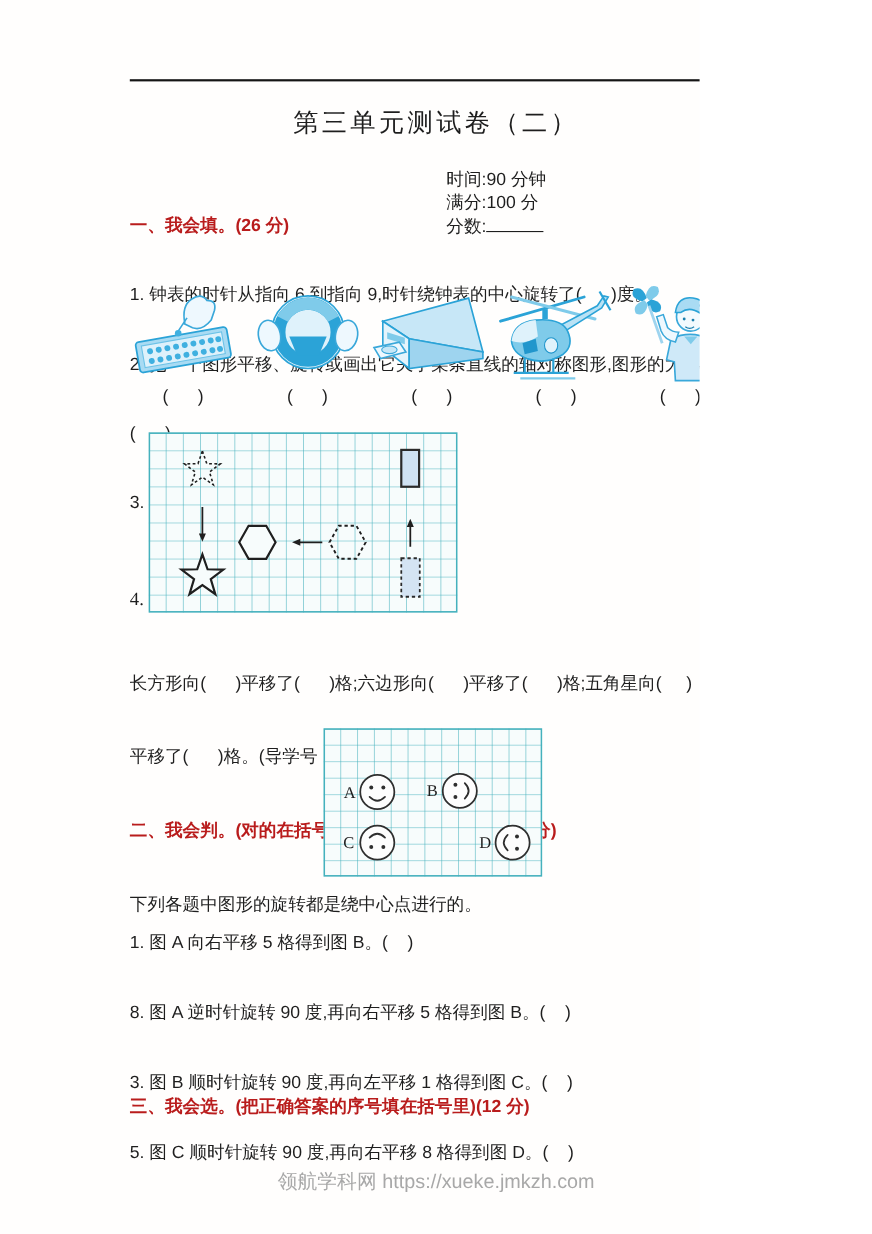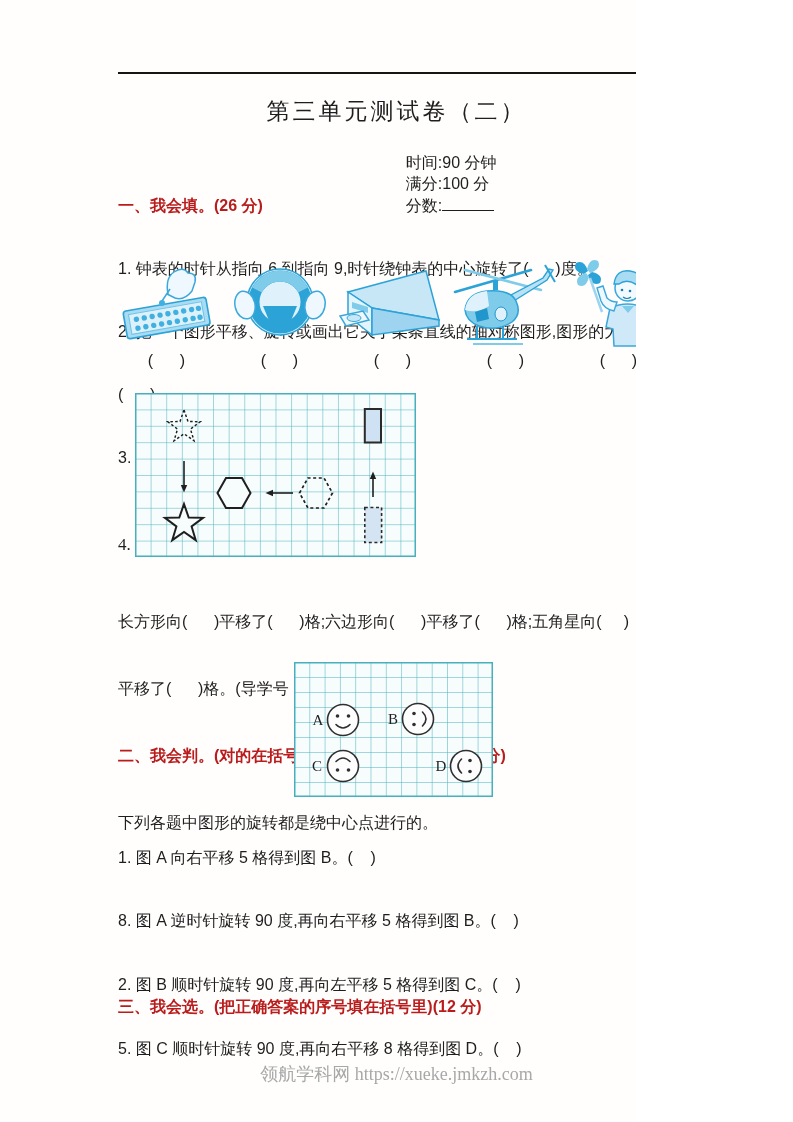--- a/index.html
+++ b/index.html
@@ -27,21 +27,21 @@
 
   .grid1wrap { position:absolute; left:118px; top:391px; width:300px; height:166px; }
   .q4label { position:absolute; left:0px; top:144px; font-size:17px; font-family:"Liberation Serif",serif; }
   .grid1wrap svg { position:absolute; left:17px; top:2px; display:block; }
 
   .afterg { top:566px; line-height:22.4px; }
   .grid2 { position:absolute; left:294px; top:662px; }
   .sec2items { top:804px; line-height:21.3px; }
   .sec3 { top:953px; line-height:21.5px; }
 
-  .footer { position:absolute; left:0; top:1062px; width:793px; text-align:center; color:#a8a8a8; font-size:18px;font-family:Liberation Serif, serif; }
+  .footer { position:absolute; left:0; top:1062px; width:793px; text-align:center; color:#a8a8a8; font-size:18px; }
 </style>
 </head>
 <body>
 
 <div class="page">
 
   <div class="top-rule"></div>
 
   <h1 class="title">第三单元测试卷（二）</h1>
 
@@ -242,21 +242,21 @@
 
     <text x="147" y="109" text-anchor="middle" font-family="Liberation Serif,serif" font-size="15" fill="#1f1f1f">D</text>
     <g transform="translate(172,104) rotate(90)">
         <use href="#face"></use>
       </g>
   </svg>
 
   <div class="textblock sec2items">
     <div>1. 图 A 向右平移 5 格得到图 B。(    )</div>
     <div>8. 图 A 逆时针旋转 90 度,再向右平移 5 格得到图 B。(    )</div>
-    <div>2. 图 B 顺时针旋转 90 度,再向左平移 5 格得到图 C。(    )</div>
+    <div>3. 图 B 顺时针旋转 90 度,再向左平移 1 格得到图 C。(    )</div>
     <div>5. 图 C 顺时针旋转 90 度,再向右平移 8 格得到图 D。(    )</div>
     
     
   </div>
 
   <div class="textblock sec3">
     <div class="heading">三、我会选。(把正确答案的序号填在括号里)(12 分)</div>
     
   </div>
 

